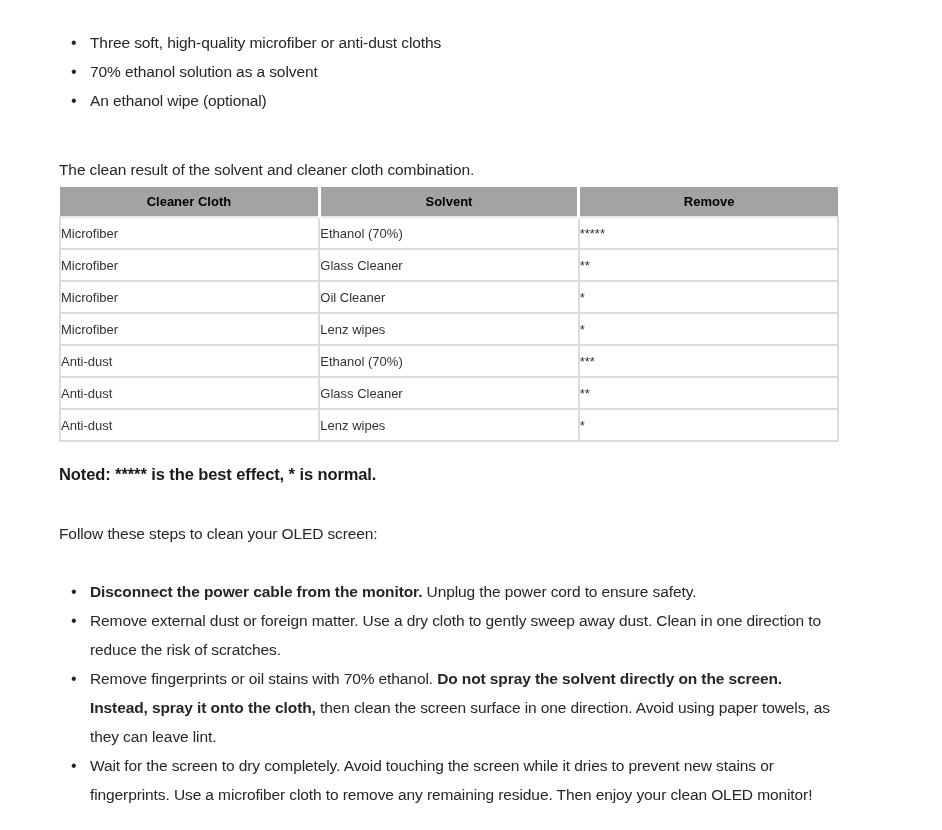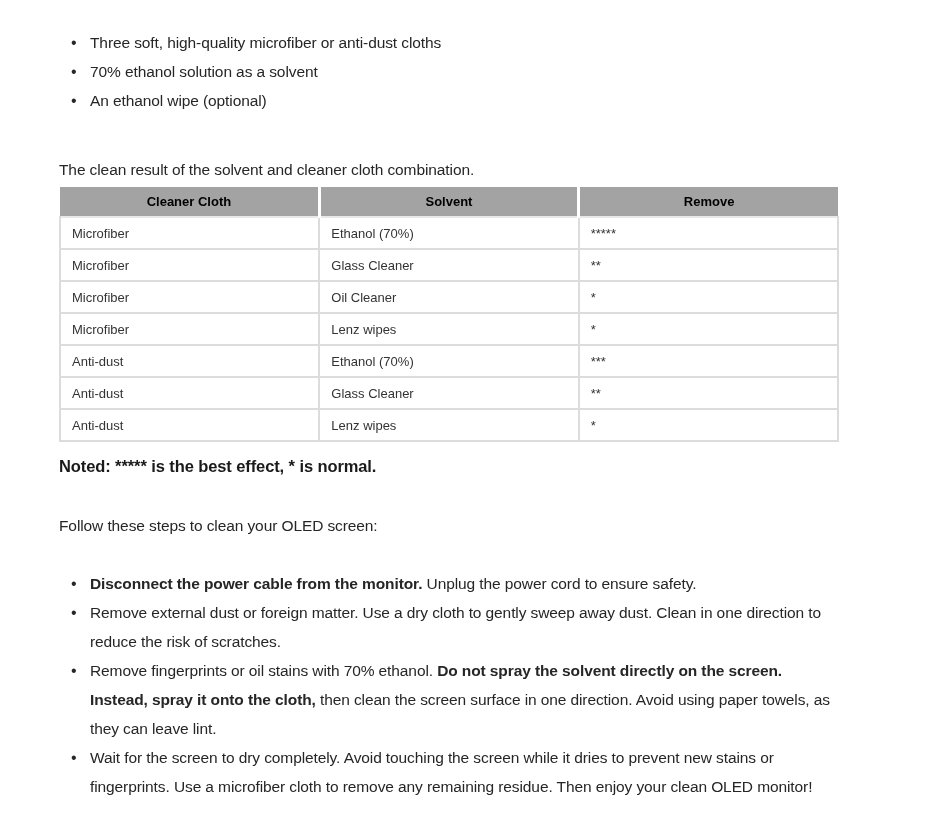--- a/index.html
+++ b/index.html
@@ -63,28 +63,28 @@
     border-left: 3px solid #ffffff;
     margin-left: 20px;
   }
   table.clean-table th:first-child { border-left: none; }
   table.clean-table td {
     background: #ffffff;
     font-size: 13px;
     color: #333333;
     height: 32px;
     vertical-align: middle;
-    padding-left: 11px;
+    padding-left: 0;
     border: 2px solid #dcdcdc;
     border-top: none;
   }
   table.clean-table tbody tr:first-child td { border-top: 2px solid #e8e8e8; }
 
   .note-para {
-    margin-top: 12px;
+    margin-top: 20px;
     font-size: 16.5px;
     font-weight: bold;
     color: #1a1a1a;
     line-height: 24px;
     letter-spacing: -0.1px;
   }
   .steps-intro { margin-top: 37px; }
   ul.steps-list { margin-top: 32px; }
   .b { font-weight: bold; }
 </style>

